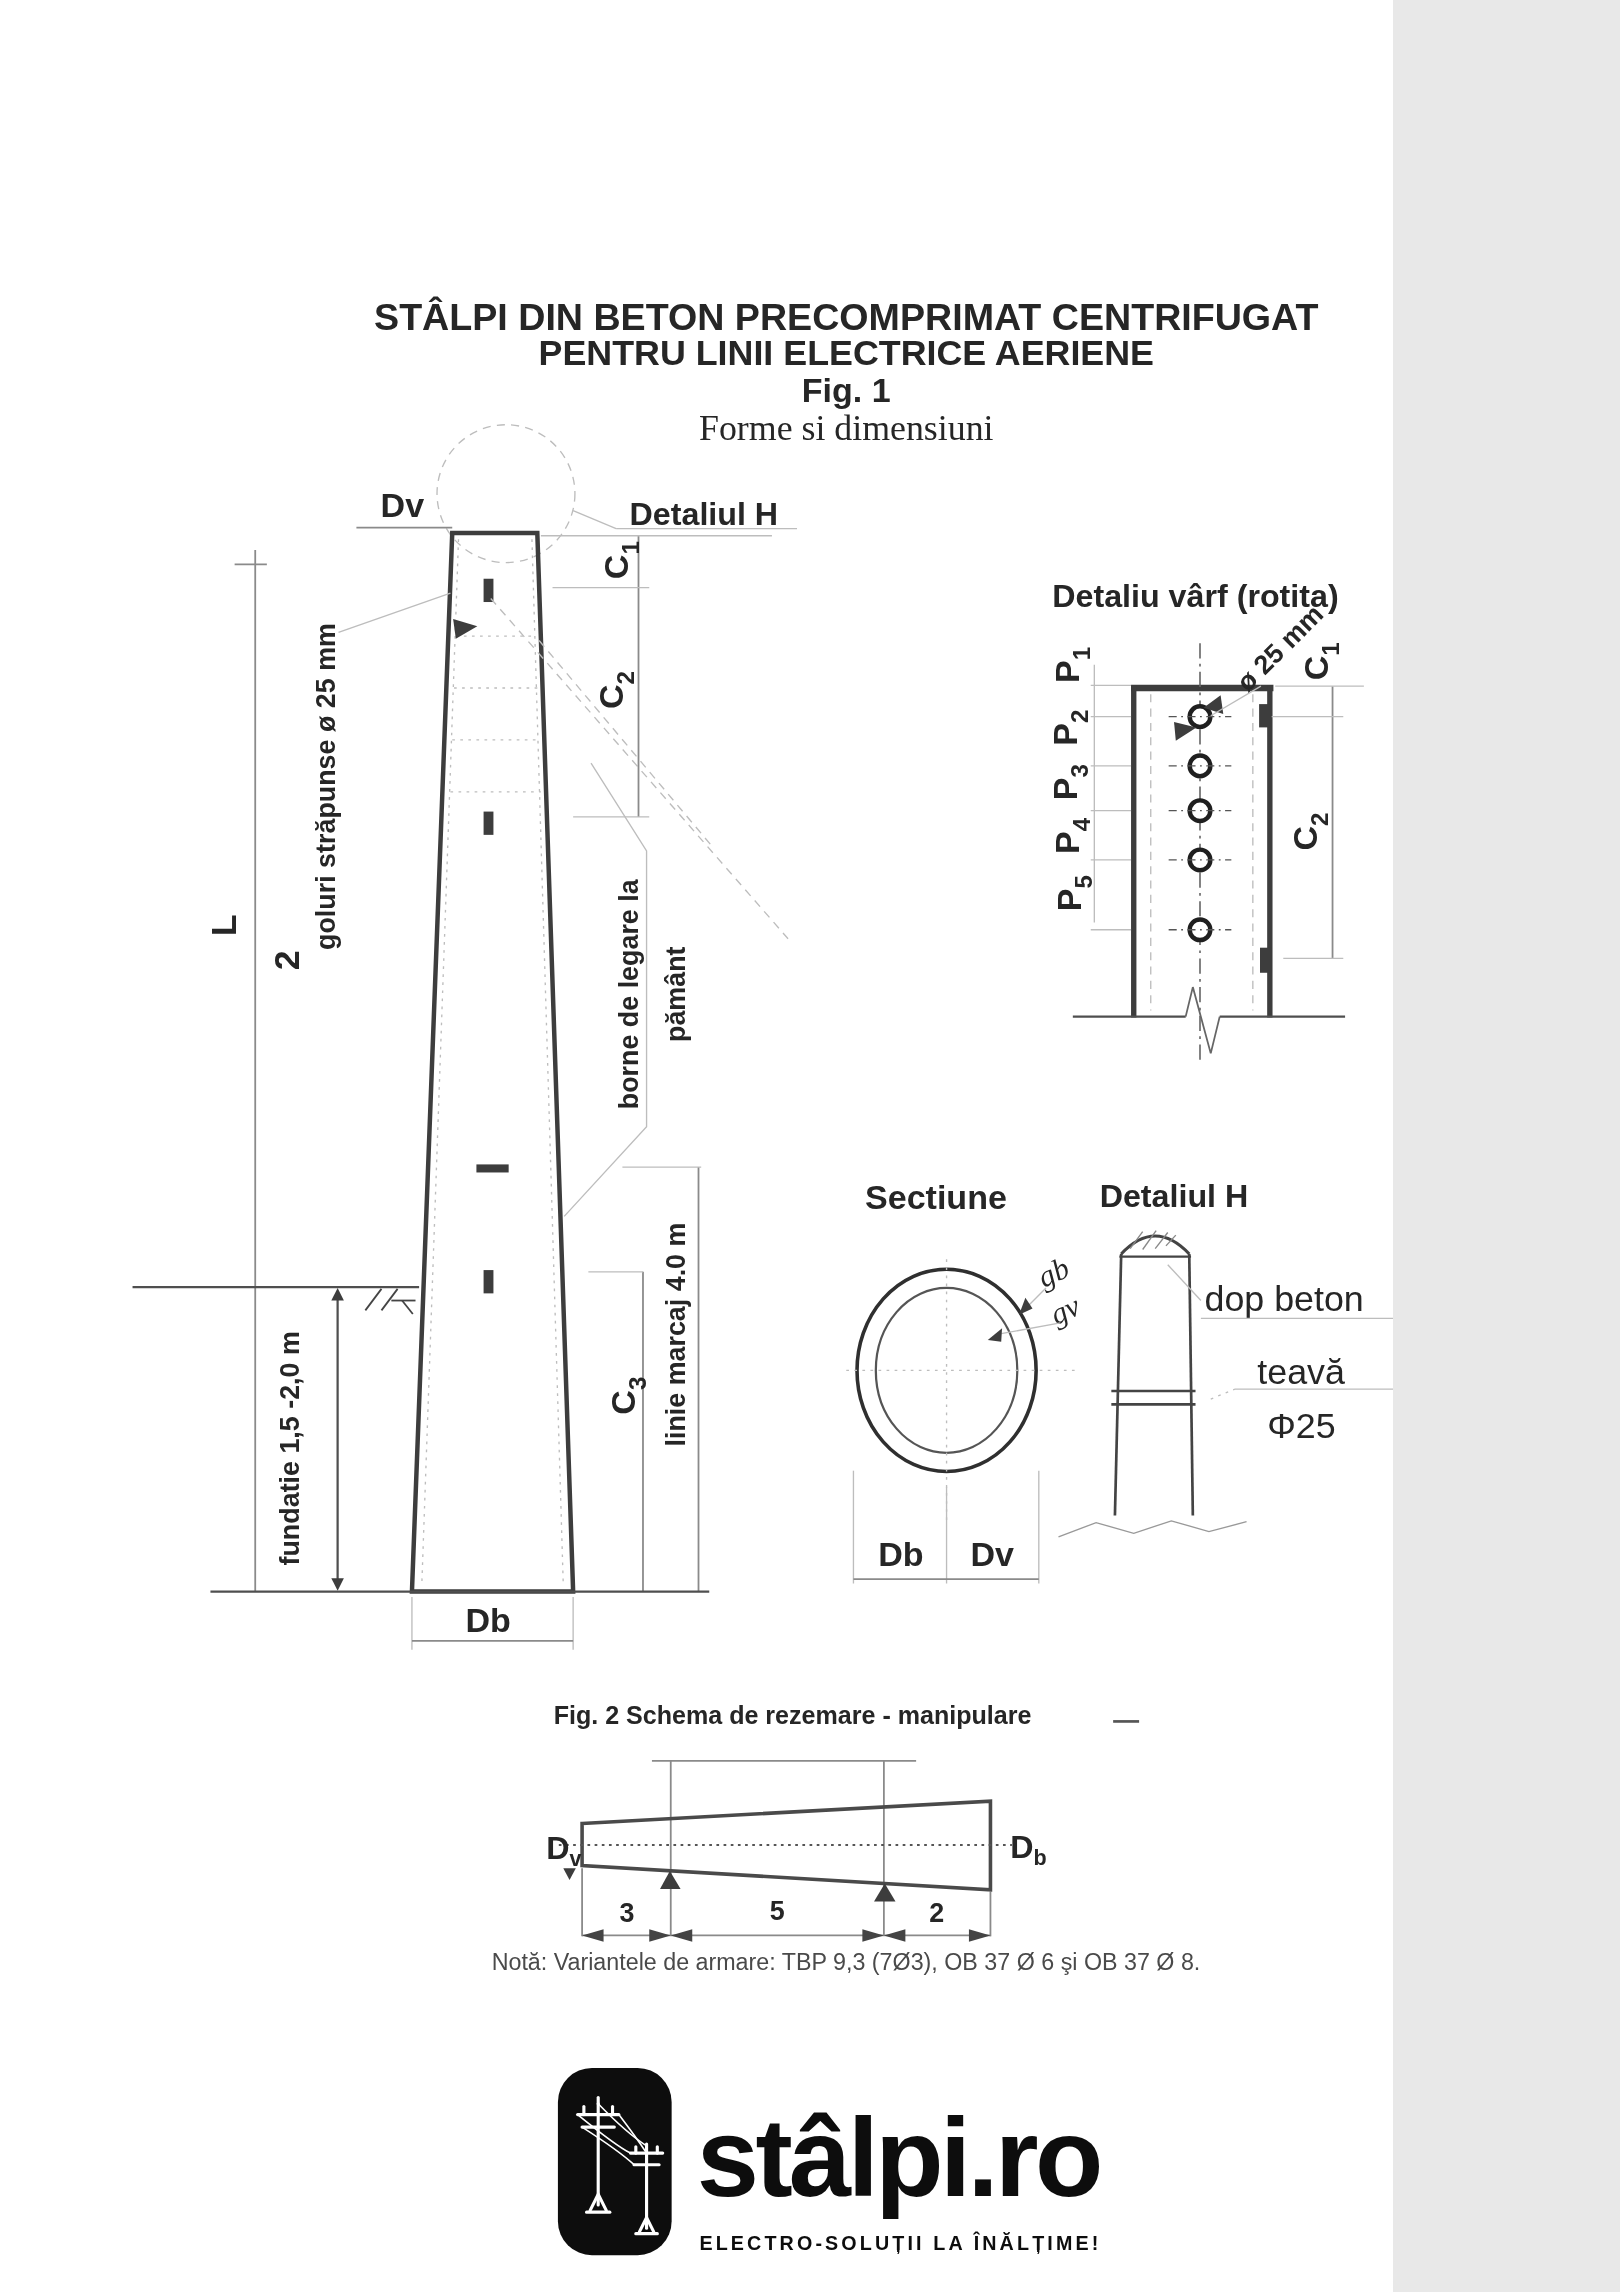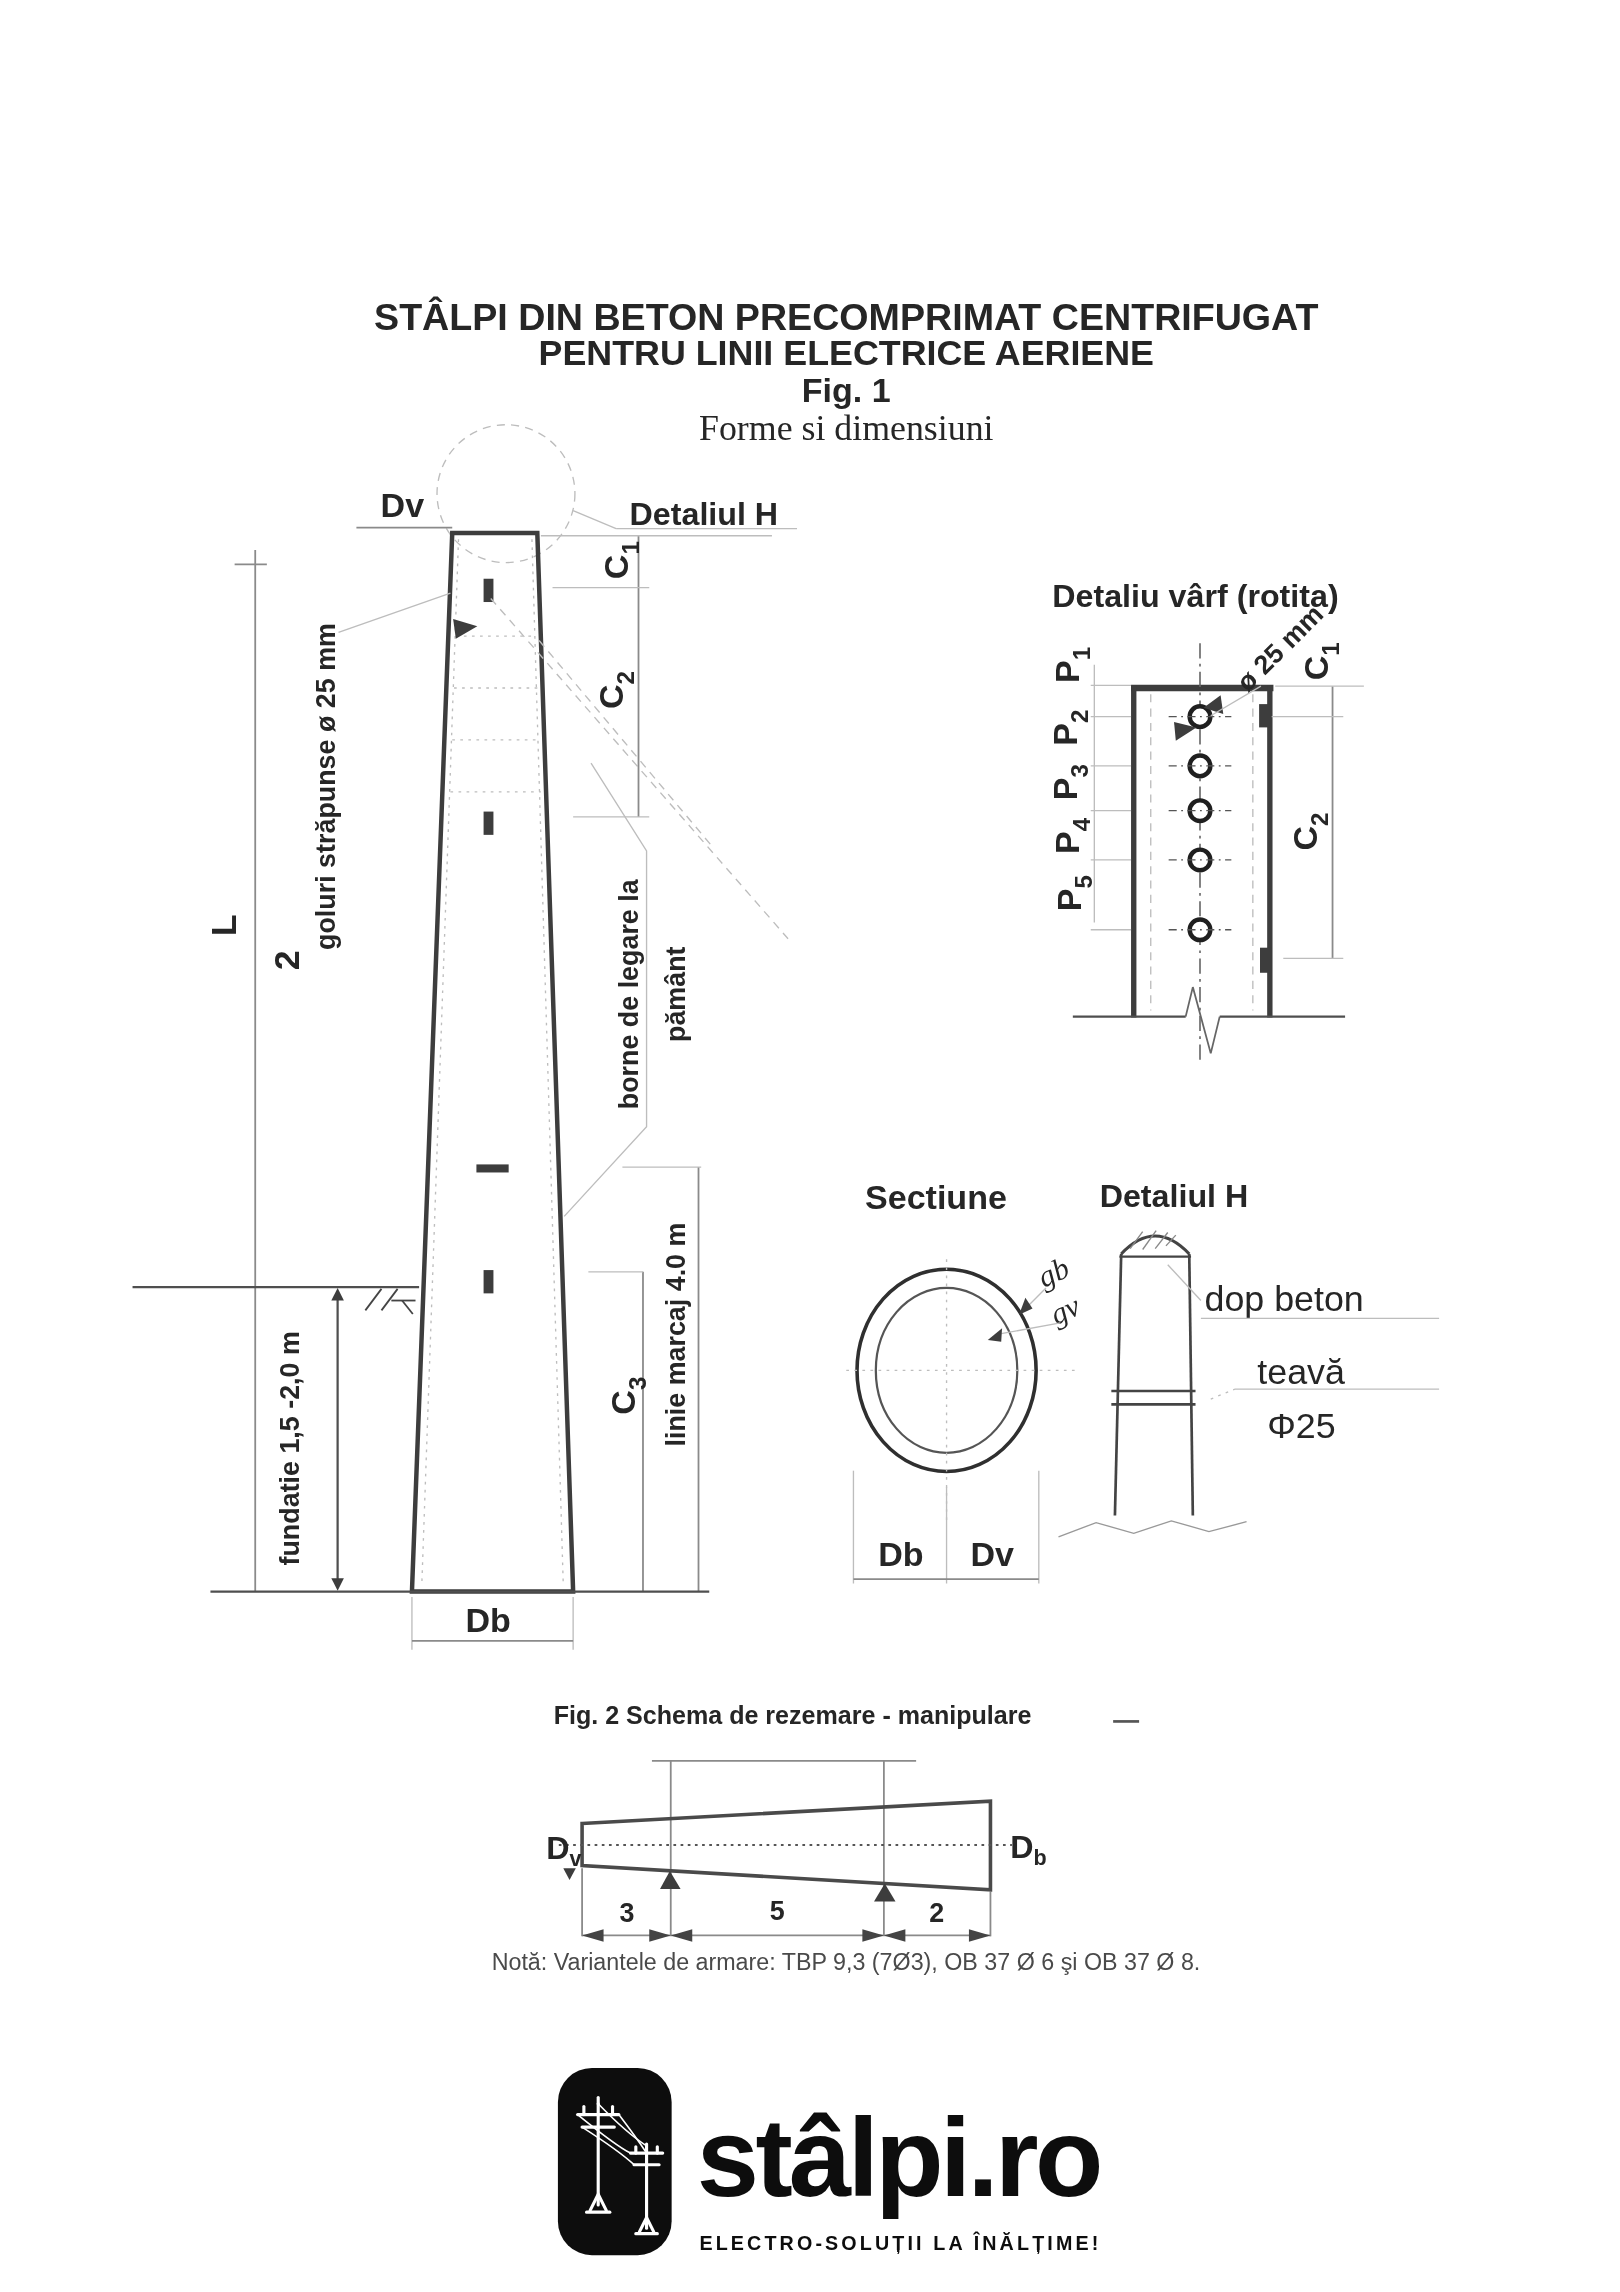--- a/index.html
+++ b/index.html
@@ -1,16 +1,16 @@
 <!DOCTYPE html>
 <html style="font-size:14.3px"><head>
 <meta charset="utf-8">
 <style>
   html,body{margin:0;padding:0;background:#e8e8e8;}
-  .page{position:relative;width:1620px;height:2293px;background:#ffffff;overflow:hidden;}
+  .page{position:relative;width:1393px;height:2293px;background:#ffffff;overflow:hidden;}
   svg{position:absolute;inset:0;}
   svg text{font-family:"Liberation Sans",sans-serif;fill:#262626;}
   .b{font-weight:700;}
   .serif{font-family:"Liberation Serif",serif;}
   .it{font-style:italic;}
   .mid{text-anchor:middle;}
   .end{text-anchor:end;}
   .t42{font-size:42px;}.t40{font-size:40px;}.t38{font-size:38px;}.t36{font-size:36px;}
   .t34{font-size:34px;}.t30{font-size:30px;}.t28{font-size:28px;}.t27{font-size:27px;}
   .t26{font-size:26px;}.t24{font-size:24px;}

